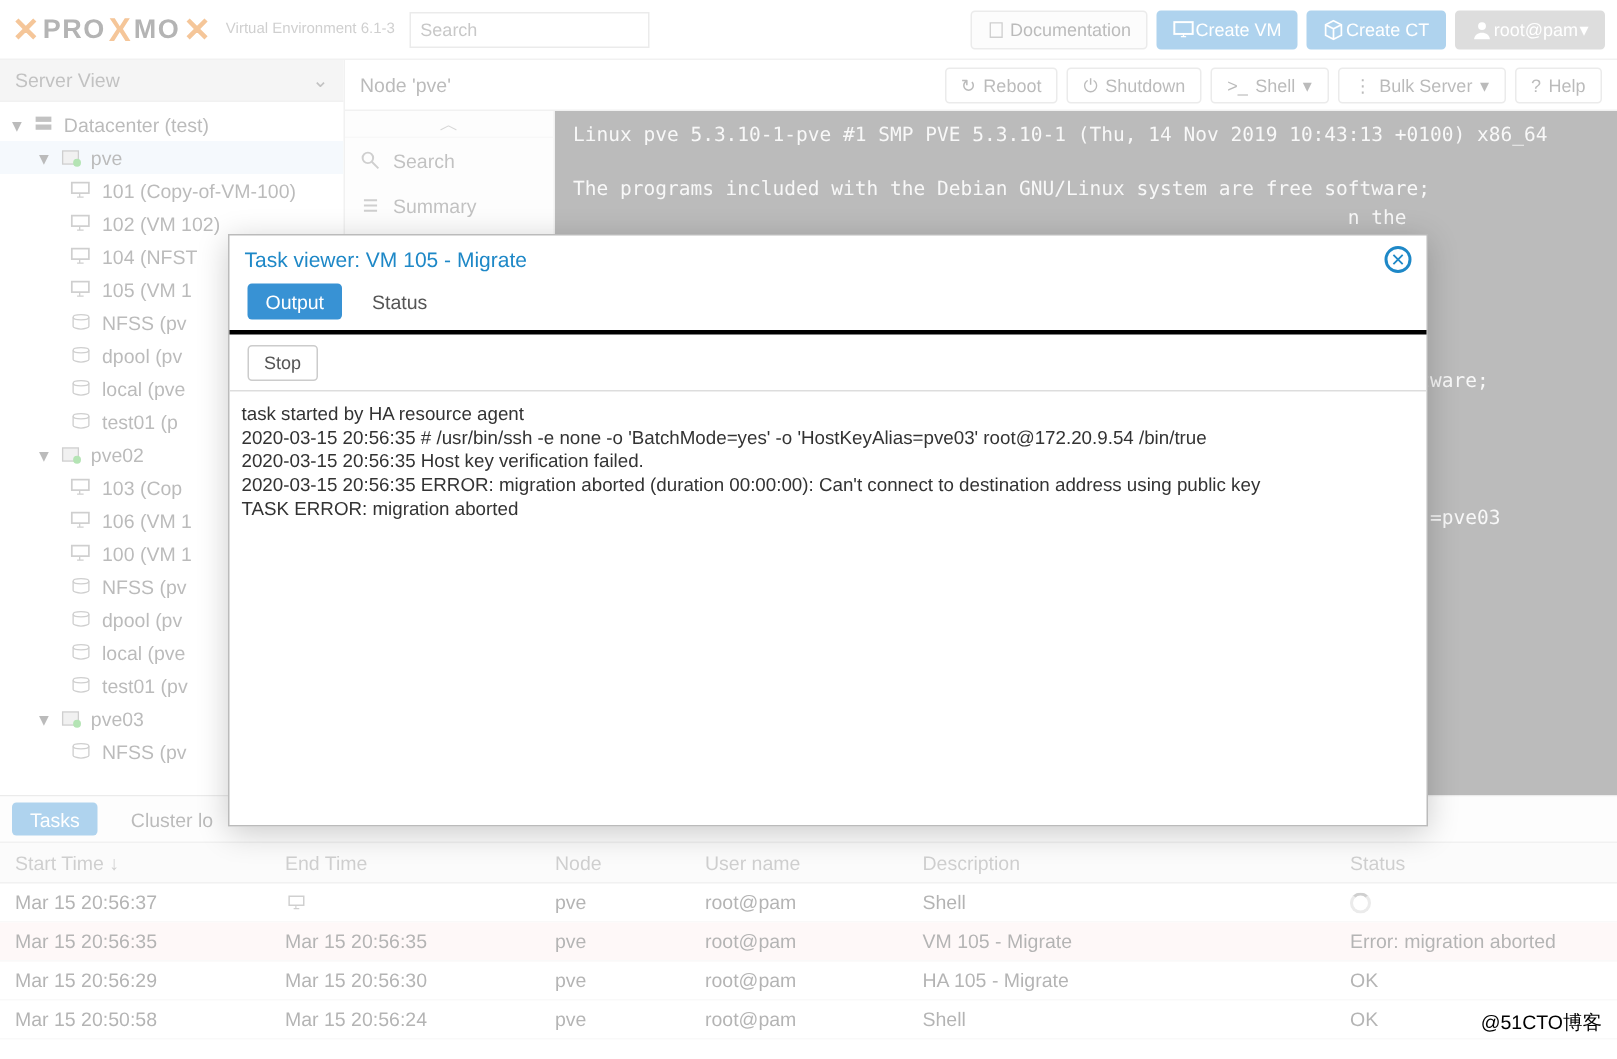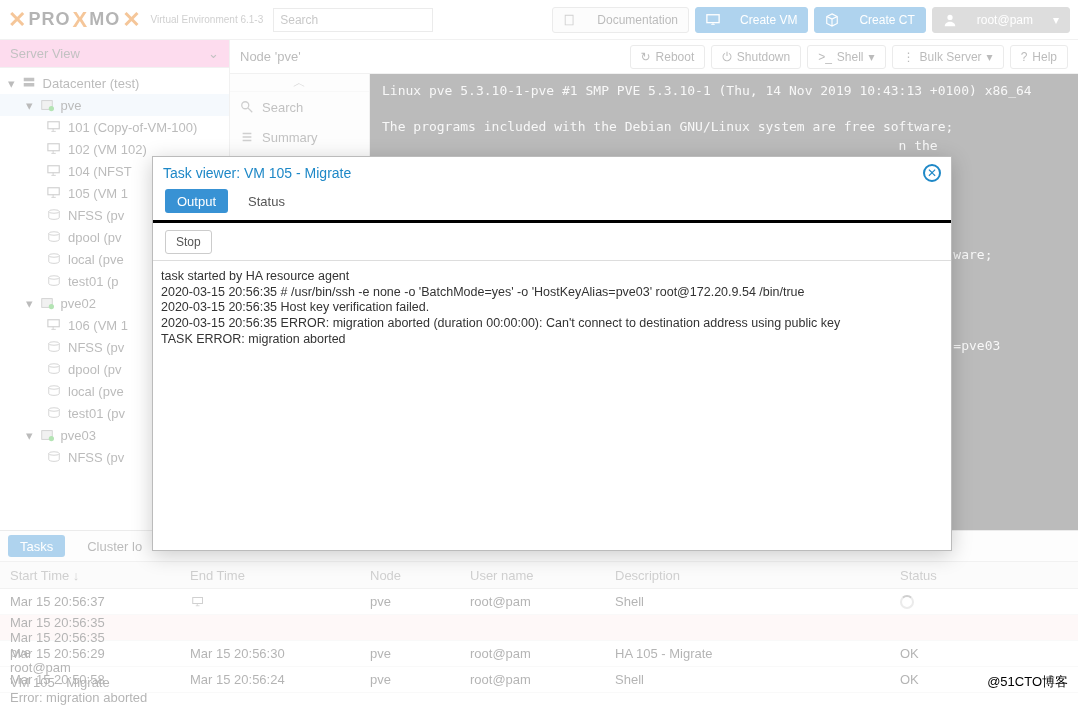--- a/index.html
+++ b/index.html
@@ -6,29 +6,29 @@
 body { width: 1078px; height: 706px; background: #fff; position: relative; overflow: hidden; font-size: 13px; color: #555; }
 
 
 .hdr { height: 40px; display: flex; align-items: center; padding: 0 8px; border-bottom: 1px solid #ddd; }
 .logo { display: flex; align-items: center; gap: 2px; }
 .logo-x { font-weight: bold; font-size: 22px; color: #e57000; }
 .logo-text { font-weight: bold; font-size: 18px; color: #444; letter-spacing: 1px; }
 .vtitle { margin-left: 10px; color: #888; font-size: 10px; }
 .search-box { margin-left: 10px; width: 160px; height: 24px; border: 1px solid #ccc; padding: 0 6px; font-size: 12px; color: #999; }
 .hdr-spacer { flex: 1; }
-.hdr-btn { height: 26px; padding: 0 10px; margin-left: 6px; border: 1px solid #ccc; background: #f8f8f8; border-radius: 3px; display: inline-flex; align-items: center; gap: 20px; font-size: 12px; color: #555; cursor: pointer; }
+.hdr-btn { height: 26px; padding: 0 10px; margin-left: 6px; border: 1px solid #ccc; background: #f8f8f8; border-radius: 3px; display: inline-flex; align-items: center; gap: 1px; font-size: 12px; color: #555; cursor: pointer; }
 .hdr-btn.blue { background: #3892d4; border-color: #3892d4; color: #fff; }
 .hdr-btn.grey { background: #aaa; border-color: #aaa; color: #fff; }
 .ico { width: 14px; height: 14px; display: inline-block; }
 
 
 .main { display: flex; height: 490px; }
 .sidebar { width: 230px; border-right: 1px solid #ddd; display: flex; flex-direction: column; }
-.sv-head { height: 28px; border-bottom: 1px solid #ddd; display: flex; align-items: center; padding: 0 10px; color: #666; background: #f9a8d4; }
+.sv-head { height: 28px; border-bottom: 1px solid #ddd; display: flex; align-items: center; padding: 0 10px; color: #666; background: #e5e5e5; }
 .tree { flex: 1; overflow: auto; padding: 4px 0; }
 .tree-item { display: flex; align-items: center; height: 22px; padding-left: 8px; gap: 6px; color: #555; cursor: pointer; }
 .tree-item .ti-icon { width: 16px; height: 14px; }
 .lvl1 { padding-left: 26px; }
 .lvl2 { padding-left: 46px; }
 .tree-item.sel { background: #e6f1fb; }
 .dc-icon { fill: #666; }
 
 .content { flex: 1; display: flex; flex-direction: column; }
 .content-hdr { height: 34px; border-bottom: 1px solid #ddd; display: flex; align-items: center; padding: 0 10px; gap: 6px; }
@@ -42,21 +42,21 @@
 
 
 .tasks-panel { border-top: 1px solid #ccc; }
 .tasks-tabs { height: 30px; display: flex; align-items: center; padding: 0 8px; gap: 10px; background: #fafafa; }
 .task-tab { height: 22px; padding: 0 12px; display: inline-flex; align-items: center; border-radius: 3px; cursor: pointer; }
 .task-tab.active { background: #3892d4; color: #fff; }
 .task-head { display: flex; height: 28px; background: #f5f5f5; border-top: 1px solid #ddd; border-bottom: 1px solid #ddd; color: #888; }
 .task-head > div, .task-row > div { padding: 0 10px; display: flex; align-items: center; }
 .c1 { width: 180px; } .c2 { width: 180px; } .c3 { width: 100px; } .c4 { width: 145px; } .c5 { width: 285px; } .c6 { flex: 1; }
 .task-row { display: flex; height: 26px; border-bottom: 1px solid #f0f0f0; color: #444; }
-.task-row.err { background: #fdeeee; flex-direction: column; }
+.task-row.err { background: #fdeeee; }
 .spin { width: 14px; height: 14px; border: 2px solid #ccc; border-top-color: #888; border-radius: 50%; }
 
 
 .dim { position: absolute; inset: 0; background: rgba(255,255,255,0.6); }
 
 
 .dialog { position: absolute; left: 152px; top: 156px; width: 800px; height: 395px; background: #fff; border: 1px solid #bbb; box-shadow: 0 4px 20px rgba(0,0,0,0.2); display: flex; flex-direction: column; }
 .dlg-hdr { height: 32px; display: flex; align-items: center; padding: 0 10px; color: #1e88c7; font-size: 14px; }
 .dlg-close { width: 18px; height: 18px; border: 2px solid #1e88c7; border-radius: 50%; display: flex; align-items: center; justify-content: center; color: #1e88c7; font-size: 12px; cursor: pointer; }
 .dlg-tabs { height: 34px; display: flex; align-items: flex-start; padding: 0 12px; gap: 8px; border-bottom: 3px solid #000000; }
@@ -196,21 +196,35 @@
               <rect x="2" y="3" width="12" height="10" fill="#ddd" stroke="#888"></rect>
               <circle cx="13" cy="12" r="3" fill="#4b4"></circle>
             </svg>
     <span>pve02</span>
           </div>
           <div class="tree-item lvl2">
             <svg class="ti-icon" viewBox="0 0 16 16">
               <rect x="1" y="2" width="13" height="8" fill="none" stroke="#888" stroke-width="1.3"></rect>
               <path stroke="#888" d="M5 13h5M7 10v3"></path>
             </svg>
+            <span>103 (Cop</span>
+          </div>
+          <div class="tree-item lvl2">
+            <svg class="ti-icon" viewBox="0 0 16 16">
+              <rect x="1" y="2" width="13" height="8" fill="none" stroke="#888" stroke-width="1.3"></rect>
+              <path stroke="#888" d="M5 13h5M7 10v3"></path>
+            </svg>
             <span>106 (VM 1</span>
+          </div>
+          <div class="tree-item lvl2">
+            <svg class="ti-icon" viewBox="0 0 16 16">
+              <rect x="1" y="2" width="13" height="8" fill="none" stroke="#888" stroke-width="1.3"></rect>
+              <path stroke="#888" d="M5 13h5M7 10v3"></path>
+            </svg>
+            <span>100 (VM 1</span>
           </div>
           <div class="tree-item lvl2">
             <svg class="ti-icon" viewBox="0 0 16 16">
               <ellipse cx="8" cy="4" rx="6" ry="2" fill="none" stroke="#888"></ellipse>
               <path fill="none" stroke="#888" d="M2 4v7c0 1 3 2 6 2s6-1 6-2V4"></path>
             </svg>
             <span>NFSS (pv</span>
           </div>
           <div class="tree-item lvl2">
             <svg class="ti-icon" viewBox="0 0 16 16">

